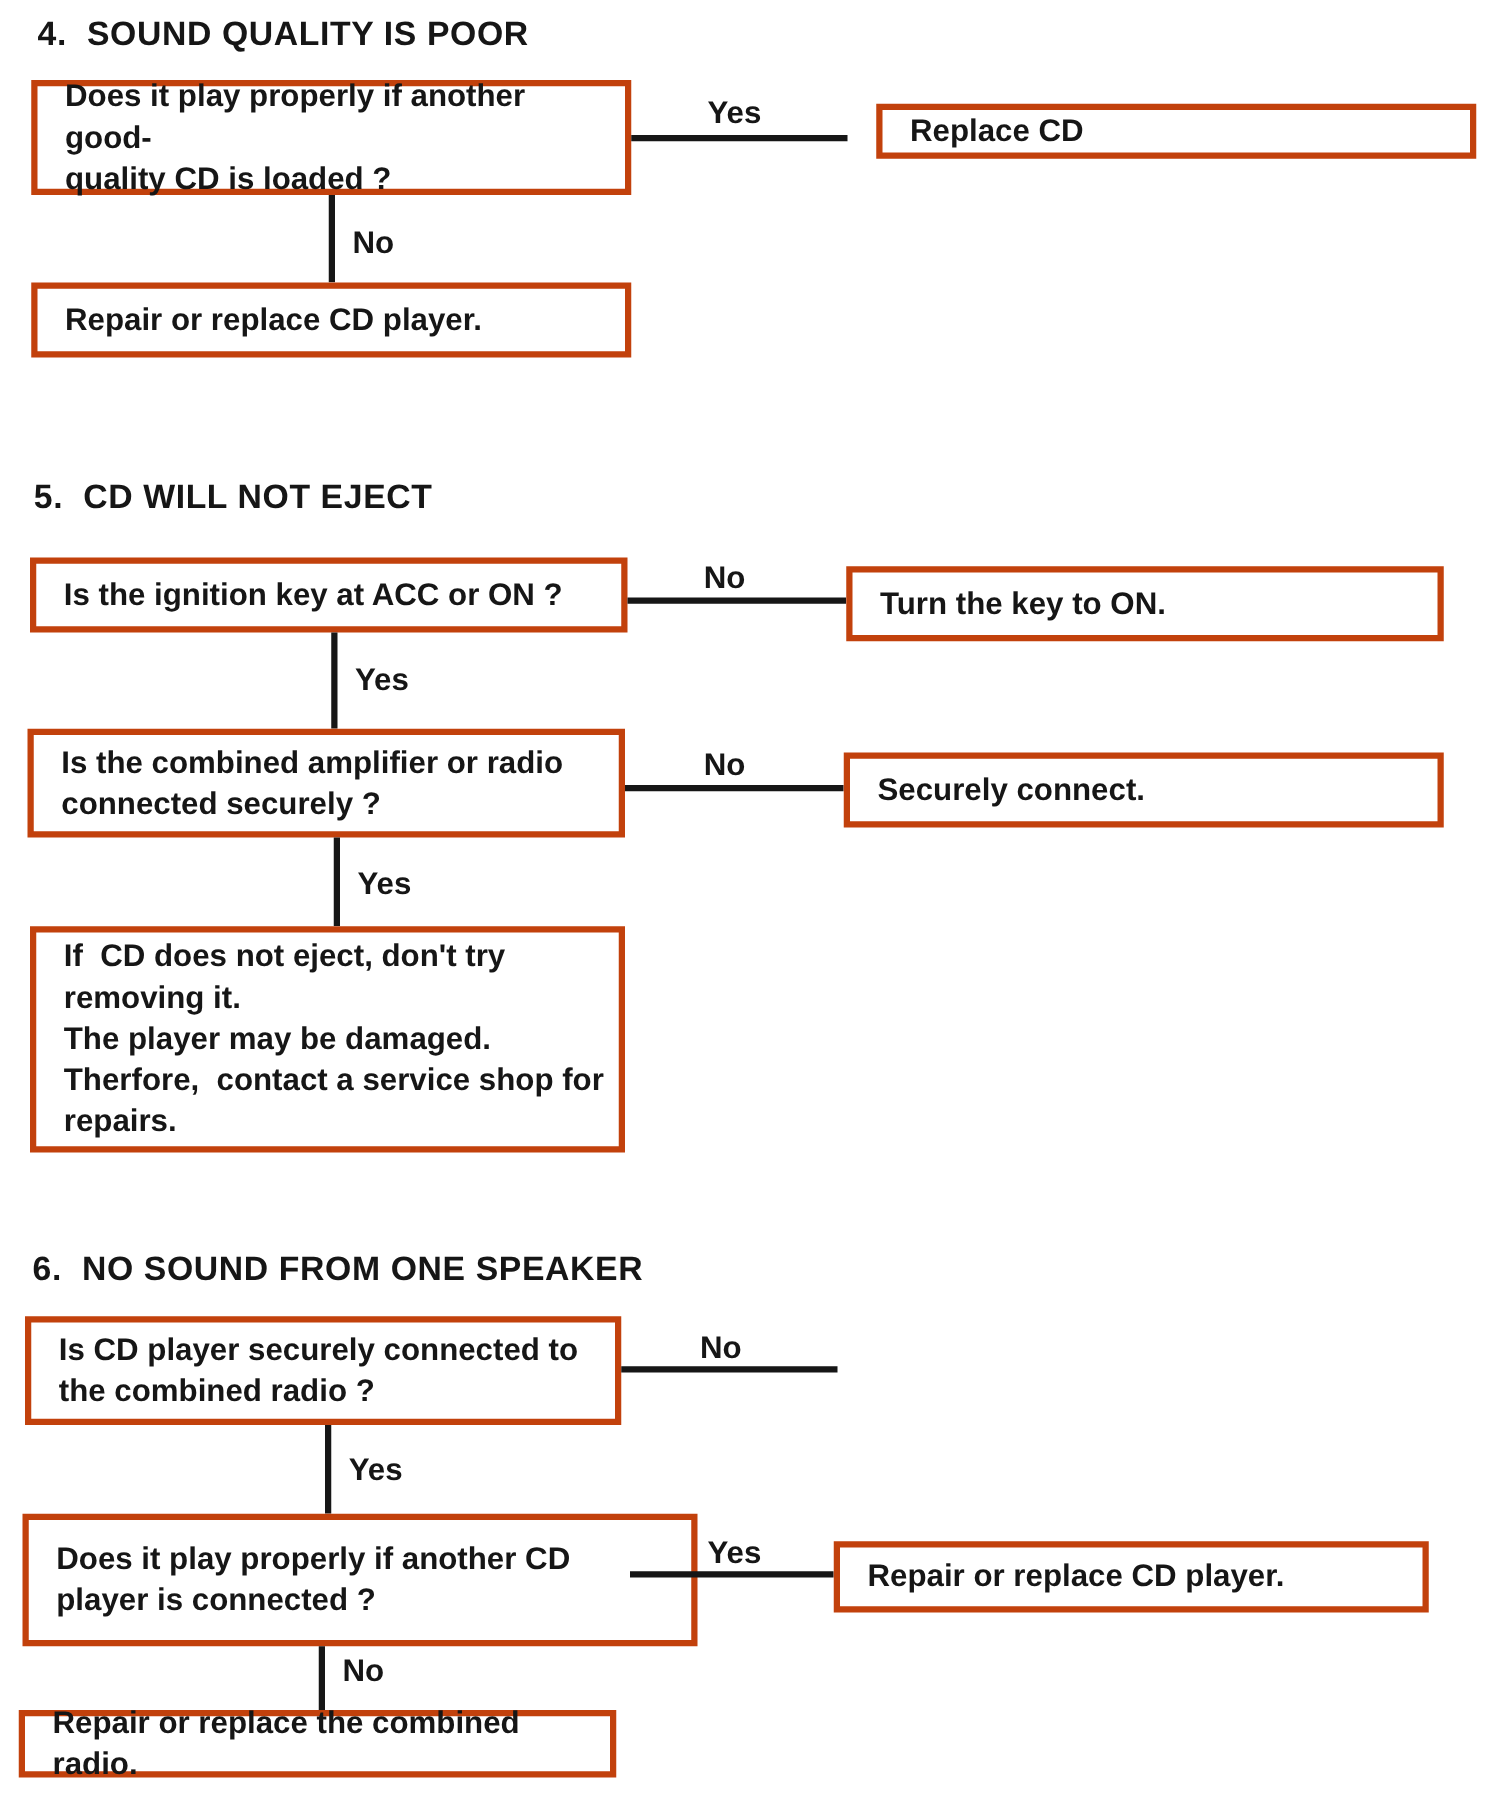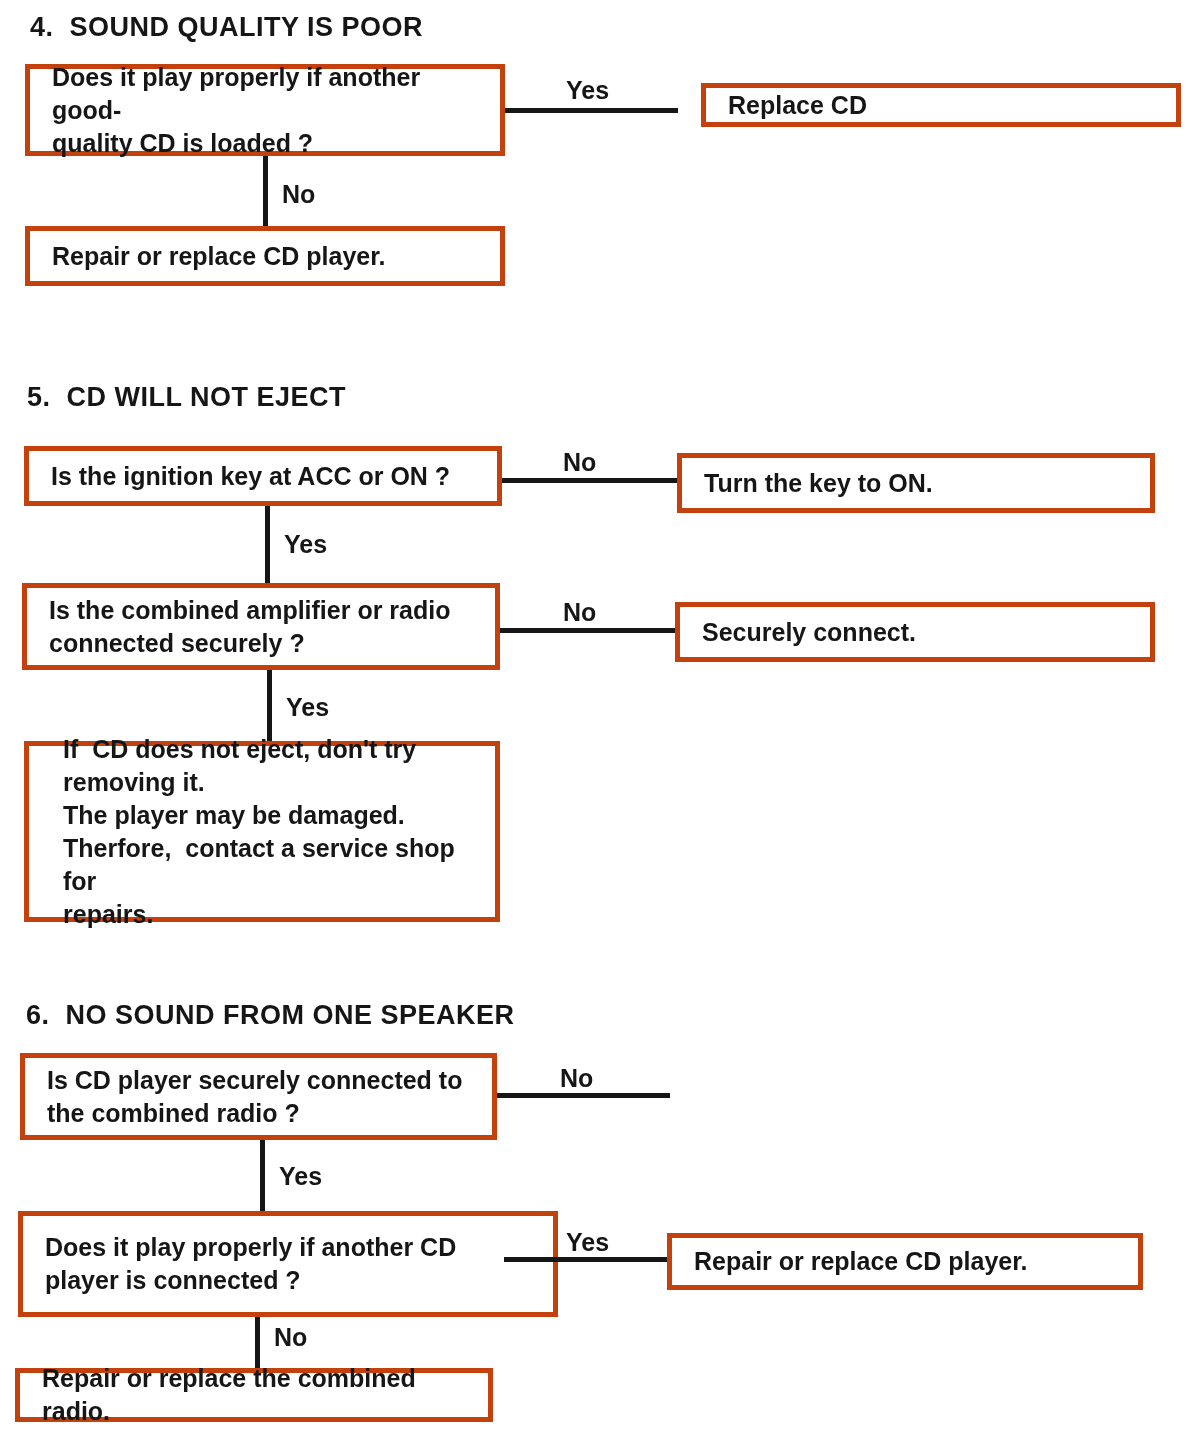--- a/index.html
+++ b/index.html
@@ -91,21 +91,21 @@
 connected securely ?</div>
 
   <div class="hline" style="left:500px; top:628px; width:175px;"></div>
   <div class="edge-label" style="left:563px; top:598px;">No</div>
 
   <div class="node" style="left:675px; top:602px; width:480px; height:60px;">Securely connect.</div>
 
   <div class="vline" style="left:267px; top:670px; height:71px;"></div>
   <div class="edge-label" style="left:286px; top:693px;">Yes</div>
 
-  <div class="node" style="left:24px; top:741px; width:476px; height:181px; padding-left:34px;">If  CD does not eject, don't try
+  <div class="node" style="left:24px; top:741px; width:476px; height:181px; padding-left:22px;">If  CD does not eject, don't try
 removing it.
 The player may be damaged.
 Therfore,  contact a service shop for
 repairs.</div>
 
   <div class="sec-title" style="left:26px; top:1000px;">6.  NO SOUND FROM ONE SPEAKER</div>
 
   <div class="node" style="left:20px; top:1053px; width:477px; height:87px;">Is CD player securely connected to
 the combined radio ?</div>
 

